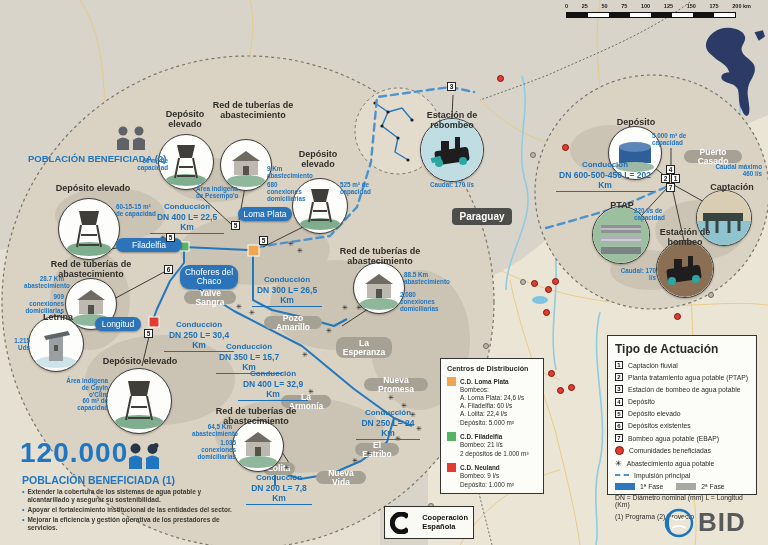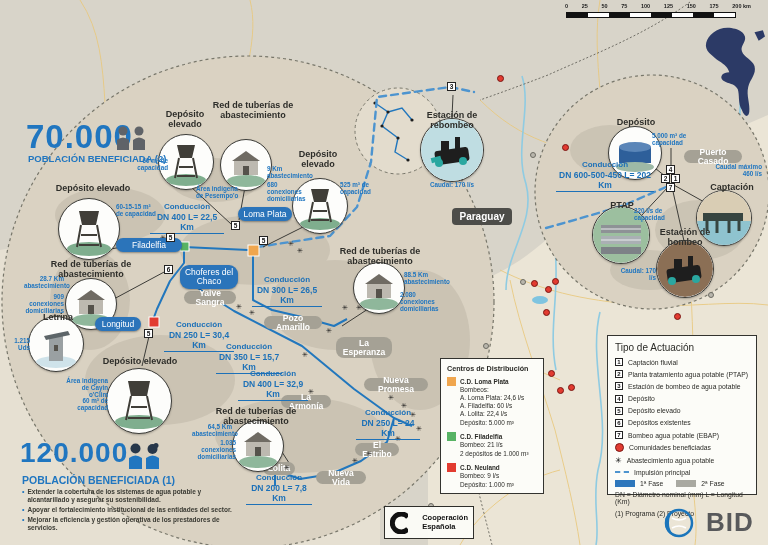--- a/index.html
+++ b/index.html
@@ -230,21 +230,20 @@
   <div class="dot" style="left:543px;top:309px"></div>
   <div class="lbl town" style="left:655px;top:301px">Santa Rita</div>
   <div class="dot" style="left:674px;top:313px"></div>
   <div class="lbl town wrap" style="left:558px;top:363px;width:40px;white-space:normal">San Juan Bautista</div>
   <div class="dot" style="left:548px;top:370px"></div>
   <div class="lbl town wrap" style="left:578px;top:381px;width:30px;white-space:normal">Santa Rosa</div>
   <div class="dot" style="left:568px;top:384px"></div>
   <div class="lbl town wrap" style="left:543px;top:395px;width:34px;white-space:normal">San Ignacio</div>
   <div class="dot" style="left:557px;top:387px"></div>
 
-  <div class="bignum" style="left:26px;top:118px;font-size:33px">70.000</div>
   <div class="people" style="left:116px;top:126px">
     <svg width="14" height="24">
         <circle cx="7" cy="5" r="4.5" fill="#5f6368"></circle>
         <path d="M1,24 L1,14 Q7,9 13,14 L13,24 Z" fill="#5f6368"></path>
       </svg>
     <svg width="14" height="24">
         <circle cx="7" cy="5" r="4.5" fill="#5f6368"></circle>
         <path d="M1,24 L1,14 Q7,9 13,14 L13,24 Z" fill="#5f6368"></path>
       </svg>
   </div>
@@ -529,21 +528,21 @@
   <div class="sw" style="left:447px;top:432px;background:#57b364"></div>
   <div class="cd-line" style="left:460px;top:433px;font-weight:bold">C.D. Filadelfia</div>
   <div class="cd-line" style="left:460px;top:441px">Bombeo: 21 l/s</div>
   <div class="cd-line" style="left:460px;top:450px">2 depósitos de 1.000 m³</div>
   <div class="sw" style="left:447px;top:463px;background:#e23b30"></div>
   <div class="cd-line" style="left:460px;top:464px;font-weight:bold">C.D. Neuland</div>
   <div class="cd-line" style="left:460px;top:472px">Bombeo: 9 l/s</div>
   <div class="cd-line" style="left:460px;top:481px">Depósito: 1.000 m³</div>
 
   <div class="whitebox" style="left:607px;top:335px;width:150px;height:160px;padding:6px 7px">
-    <div style="font-size:10px;font-weight:normal;color:#2b2b27;margin-bottom:5px">Tipo de Actuación</div>
+    <div style="font-size:12px;font-weight:bold;color:#2b2b27;margin-bottom:5px">Tipo de Actuación</div>
     <div class="leg-row">
         <span class="leg-sq">1</span>
         <span class="leg-txt">Captación fluvial</span>
       </div>
     <div class="leg-row">
         <span class="leg-sq">2</span>
         <span class="leg-txt">Planta tratamiento agua potable (PTAP)</span>
       </div>
     <div class="leg-row">
         <span class="leg-sq">3</span>
@@ -586,21 +585,21 @@
     <div class="leg-txt" style="margin-top:4px">DN = Diámetro nominal (mm)  L = Longitud (Km)</div>
     <div class="leg-txt" style="margin-top:5px">(1) Programa    (2) Proyecto</div>
   </div>
 
   <div class="footer-box" style="left:384px;top:506px;width:90px;height:33px;padding:3px 5px;gap:14px">
     <svg width="22" height="22">
         <path d="M18,5 A9,9 0 1 0 18,17" stroke="#111" stroke-width="5" fill="none"></path>
       </svg>
     <span style="font-size:7.5px;font-weight:bold;color:#111;line-height:8.5px;white-space:normal;width:52px">Cooperación Española</span>
   </div>
-  <div class="abs" style="left:664px;top:507px;display:flex;align-items:center;gap:12px;z-index:9">
+  <div class="abs" style="left:664px;top:507px;display:flex;align-items:center;gap:4px;z-index:9">
     <svg width="30" height="30">
         <path d="M15,1 a14,14 0 1 0 0,28 a10,14 0 1 1 0,-28 Z" fill="#1b75bb"></path>
         <circle cx="15" cy="15" r="13" fill="none" stroke="#1b75bb" stroke-width="2.5"></circle>
         <path d="M8,10 Q15,14 22,10 M8,20 Q15,16 22,20" stroke="#fff" stroke-width="1.5" fill="none"></path>
       </svg>
     <span style="font-size:26px;font-weight:bold;color:#58595b;letter-spacing:1px">BID</span>
   </div>
 
 </div>
 

